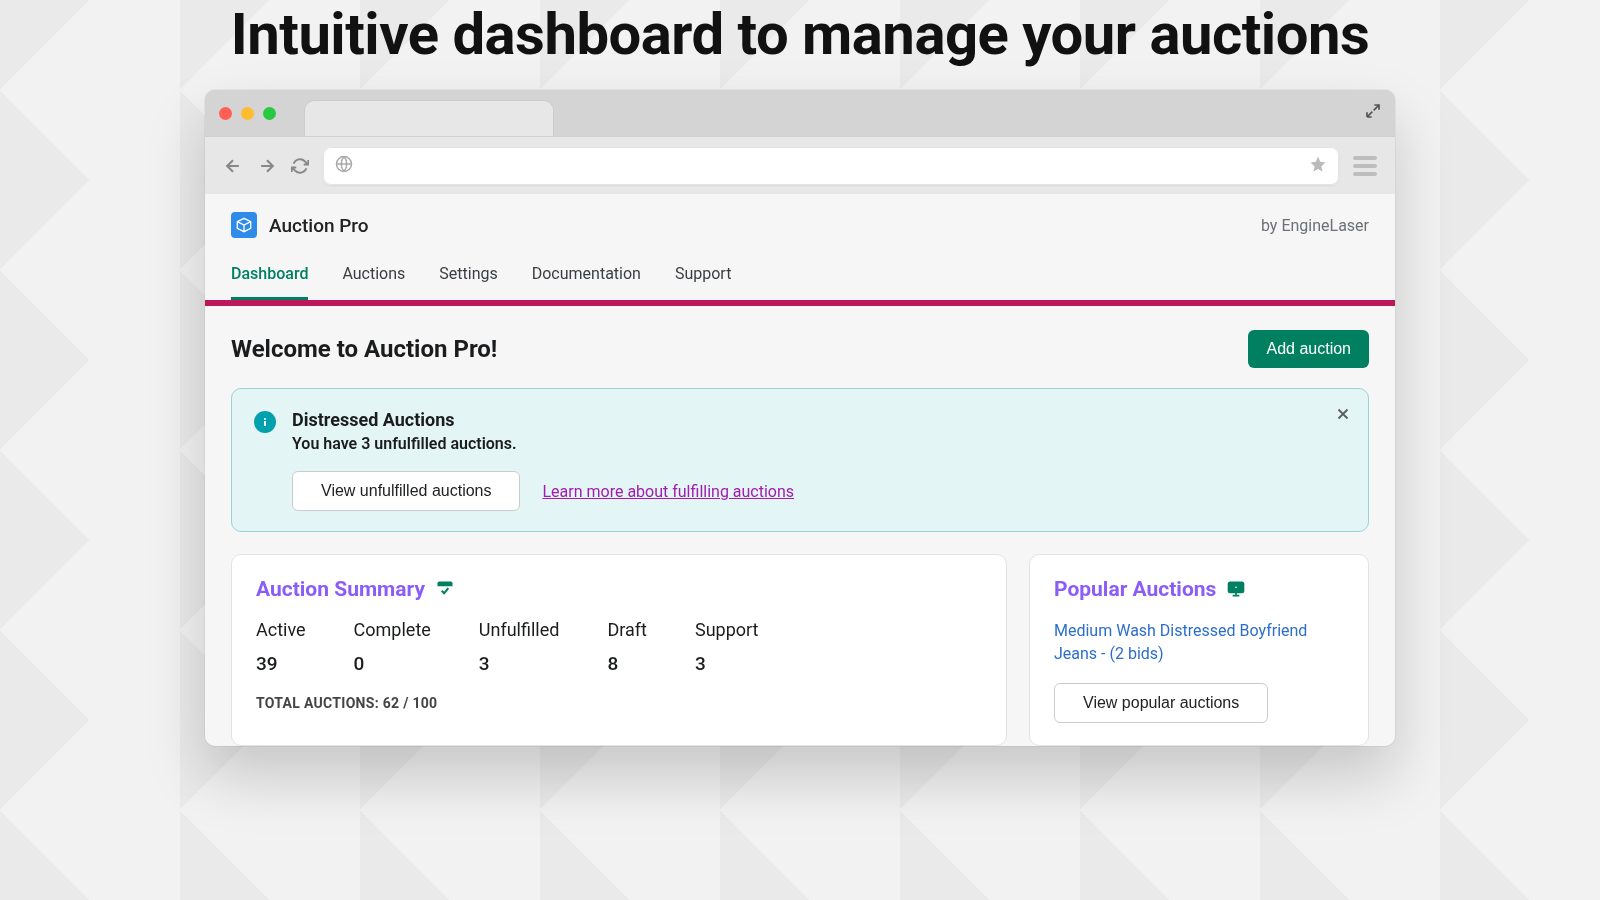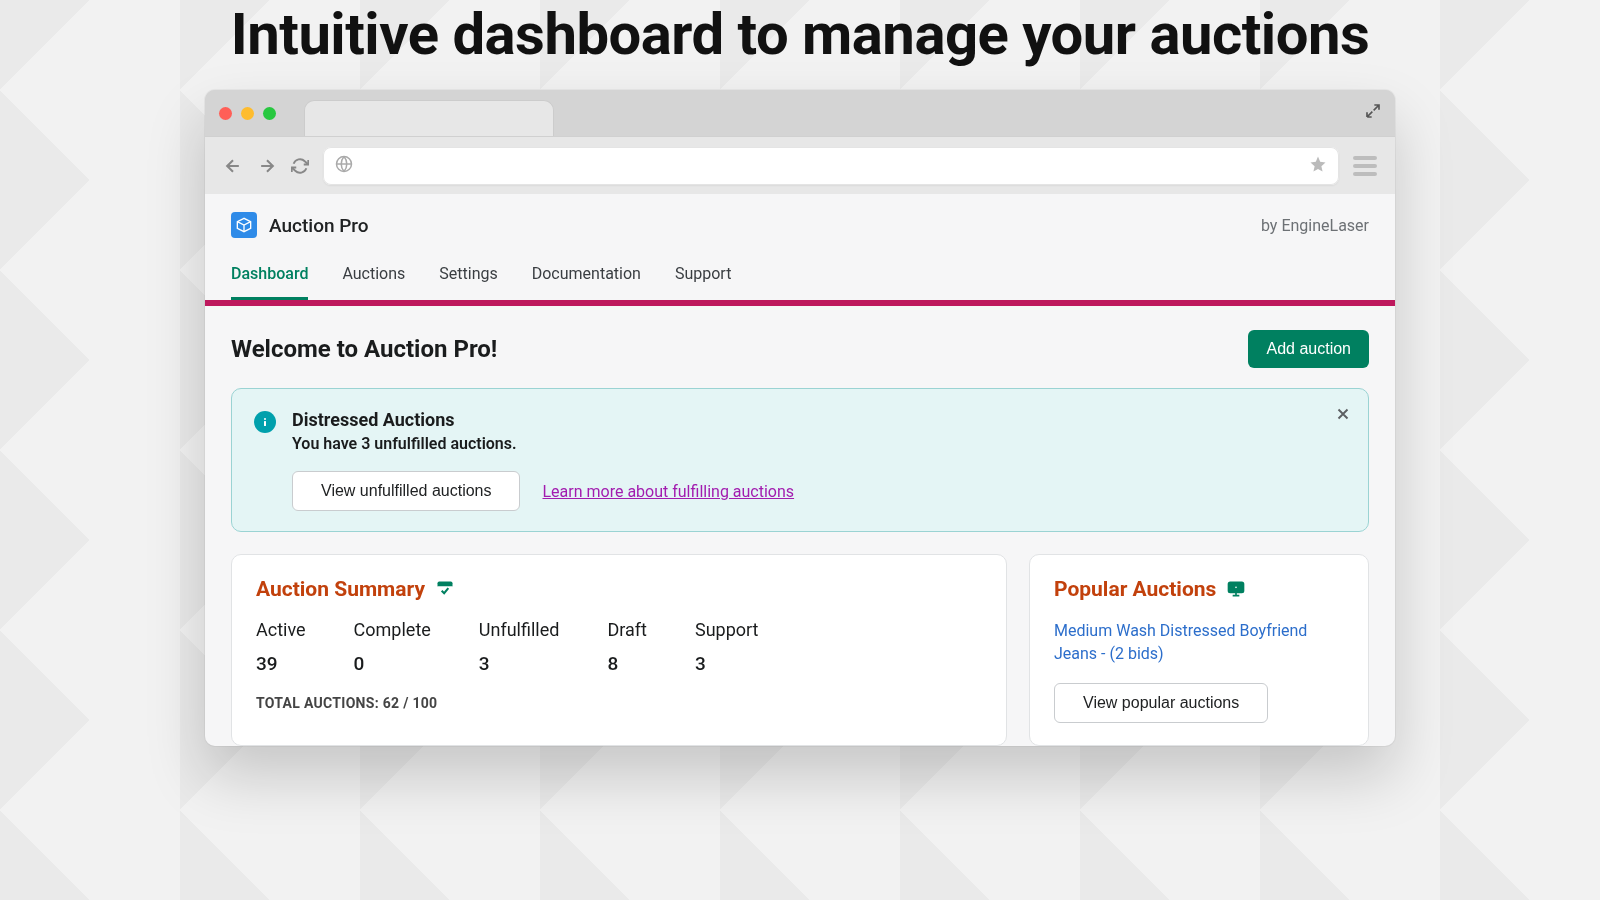--- a/index.html
+++ b/index.html
@@ -131,21 +131,21 @@
   }
   .link{ color:#a21caf; text-decoration:underline; font-size:16px; cursor:pointer; }
 
   .cards{ display:flex; gap:22px; }
   .card{
     background:#fff; border:1px solid #e1e3e5; border-radius:10px;
     padding:22px 24px;
   }
   .card.summary{ flex:1; }
   .card.popular{ width:340px; }
-  .card-title{ font-size:21px; font-weight:700; color:#c2410c; display:flex; align-items:center; gap:10px; margin-bottom:18px; }
+  .card-title{ font-size:21px; font-weight:700; color:#8b5cf6; display:flex; align-items:center; gap:10px; margin-bottom:18px; }
   .mini-icon{ display:inline-flex; }
 
   .stats{ display:flex; gap:48px; margin-bottom:20px; }
   .stat-label{ font-size:18px; font-weight:400; color:#1a1c1d; margin-bottom:12px; }
   .stat-value{ font-size:19px; font-weight:500; color:#1a1c1d; }
   .total{ font-size:14px; font-weight:700; letter-spacing:0.3px; color:#444; text-transform:uppercase; }
 
   .popular-item{ color:#2c6ecb; font-size:16px; line-height:1.45; margin-bottom:18px; cursor:pointer; }
 </style>
 </head>

